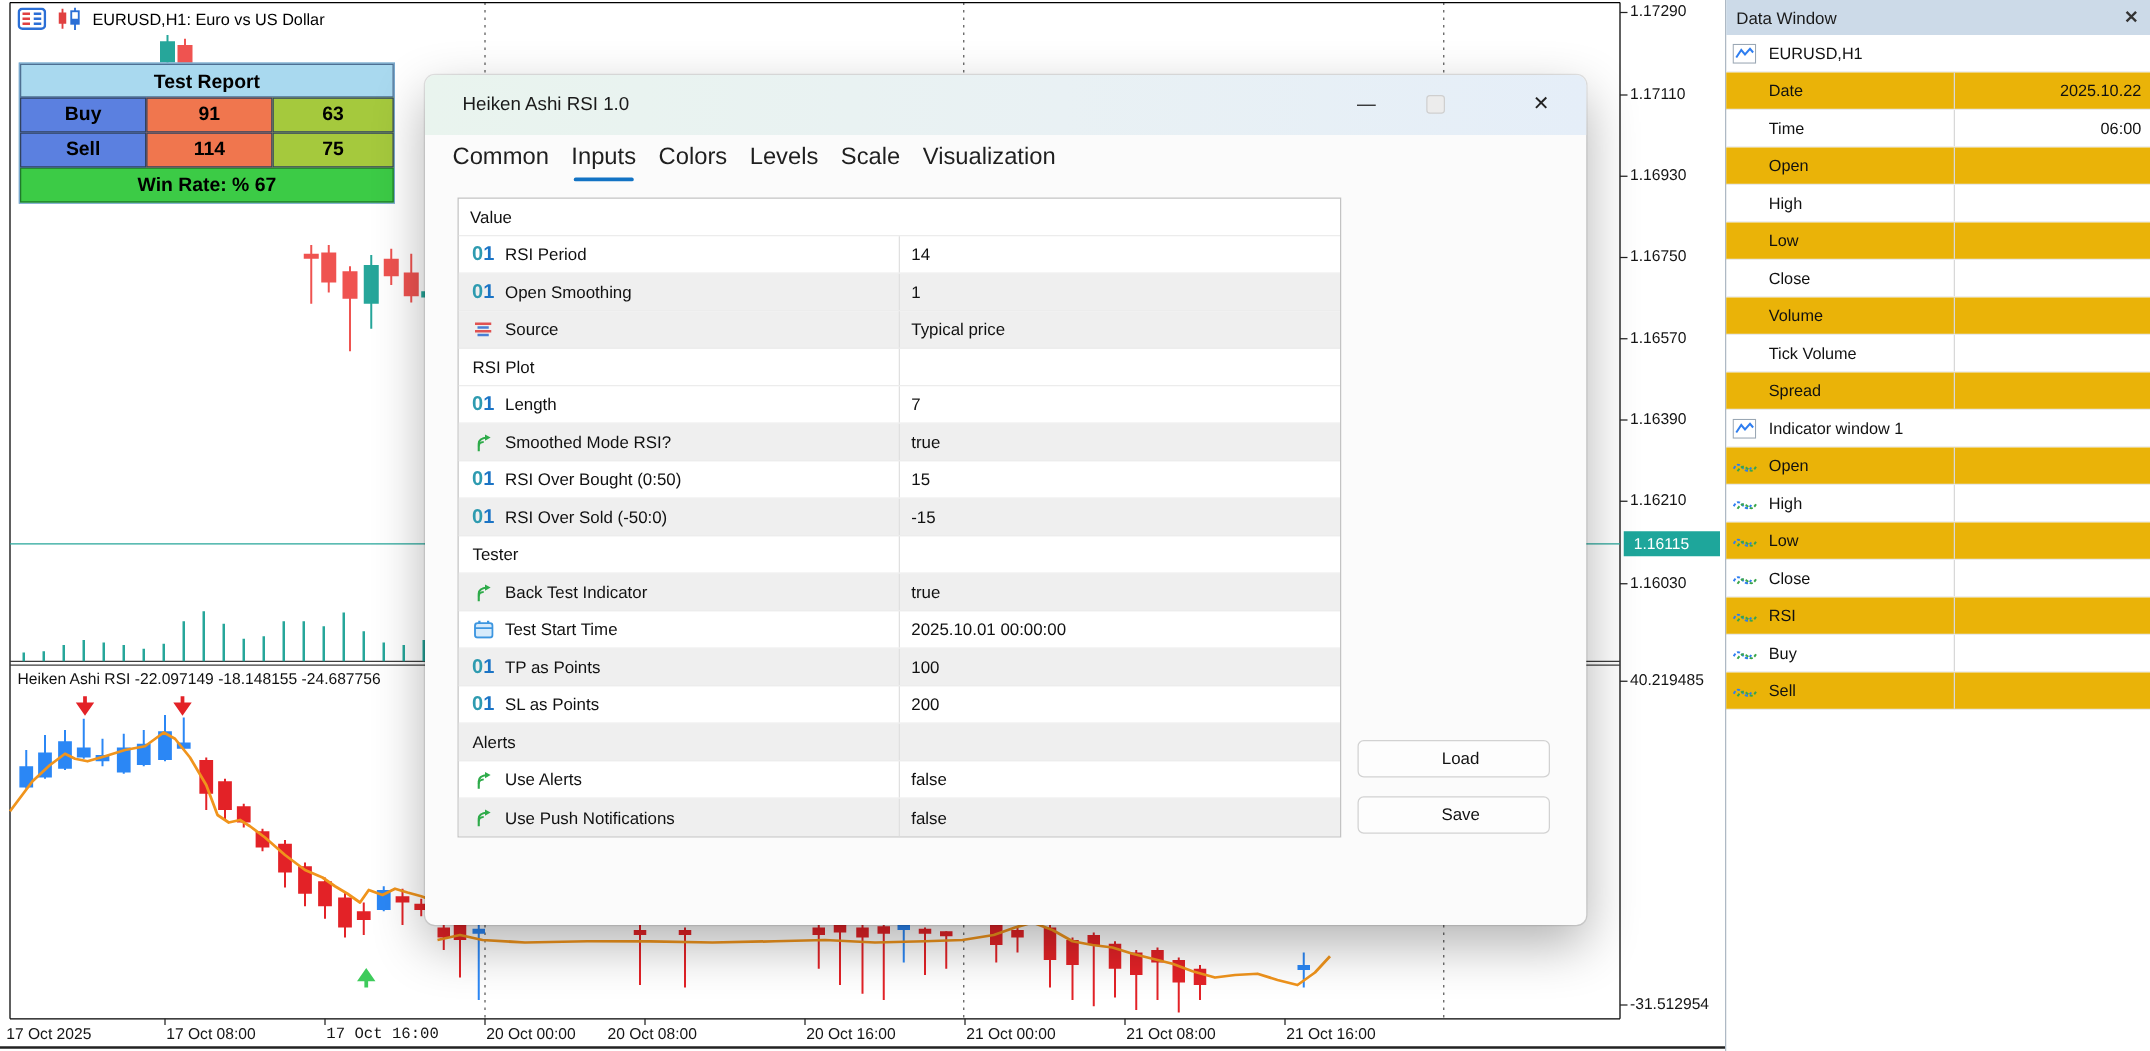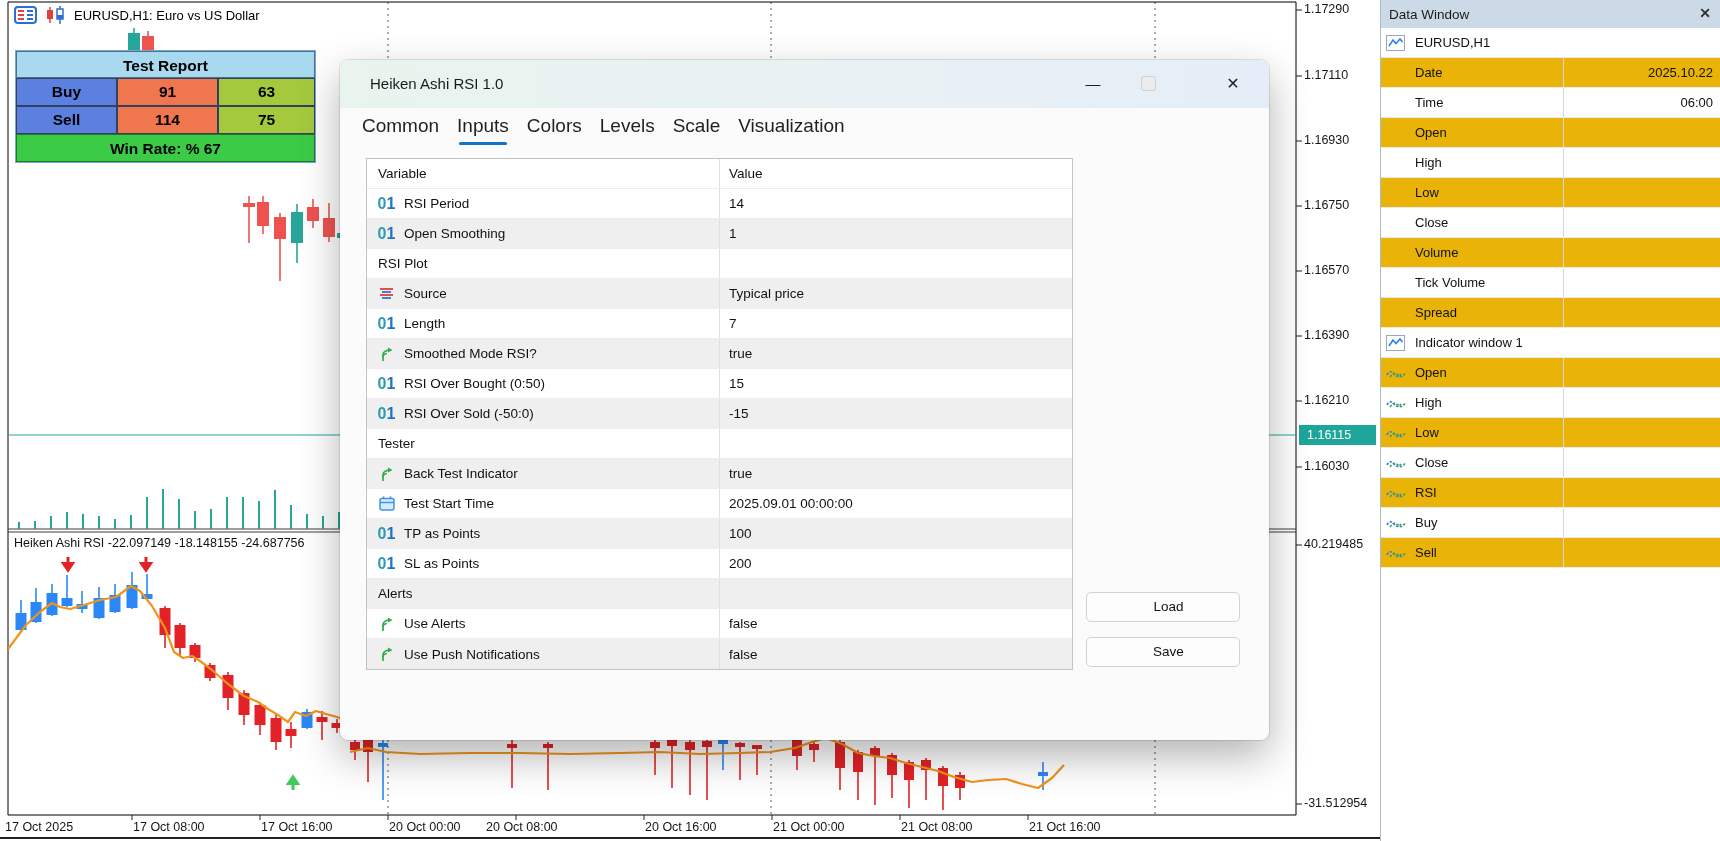--- a/index.html
+++ b/index.html
@@ -308,21 +308,21 @@
       <div class="axis-label" style="left: 8px; top: 328px;">1.16390</div>
       <div class="axis-label" style="left: 8px; top: 393px;">1.16210</div>
       <div class="axis-label" style="left: 8px; top: 459px;">1.16030</div>
       <div class="axis-label" style="left: 8px; top: 537px;">40.219485</div>
       <div class="axis-label" style="left: 8px; top: 796px;">-31.512954</div>
     </div>
   <div id="price-badge" class="abs">1.16115</div>
   <div id="time-axis" class="abs" style="left:0;top:815px;width:1296px;height:24px;">
       <div class="time-label" style="left: 5px; top: 5px;">17 Oct 2025</div>
       <div class="time-label" style="left: 133px; top: 5px;">17 Oct 08:00</div>
-      <div class="time-label" style="left: 261px; top: 5px;">17 Oct 16:00</div>
+      <div class="time-label" style="left: 261px; top: 5px; font-family: Liberation Mono, monospace;">17 Oct 16:00</div>
       <div class="time-label" style="left: 389px; top: 5px;">20 Oct 00:00</div>
       <div class="time-label" style="left: 486px; top: 5px;">20 Oct 08:00</div>
       <div class="time-label" style="left: 645px; top: 5px;">20 Oct 16:00</div>
       <div class="time-label" style="left: 773px; top: 5px;">21 Oct 00:00</div>
       <div class="time-label" style="left: 901px; top: 5px;">21 Oct 08:00</div>
       <div class="time-label" style="left: 1029px; top: 5px;">21 Oct 16:00</div>
     </div>
 </div>
 
 <div id="dialog" class="abs">
@@ -337,64 +337,63 @@
       <div class="tab">Common</div>
       <div class="tab active">Inputs</div>
       <div class="tab">Colors</div>
       <div class="tab">Levels</div>
       <div class="tab">Scale</div>
       <div class="tab">Visualization</div>
     </div>
 
   <div id="dlg-table" class="abs">
     <div class="dlg-row">
-      <div class="dlg-label">Variable</div>
       <div class="dlg-value">Value</div>
     </div>
     <div id="dlg-rows">
         <div class="dlg-row">
           <div class="dlg-label">
             <span class="ico">
               <span class="num-ico"><span style="color:#2e9bb0">0</span><span style="color:#1b74c5">1</span></span>
             </span>
             <span>RSI Period</span>
           </div>
           <div class="dlg-value">14</div>
         </div>
         <div class="dlg-row shade">
           <div class="dlg-label">
             <span class="ico">
               <span class="num-ico"><span style="color:#2e9bb0">0</span><span style="color:#1b74c5">1</span></span>
             </span>
             <span>Open Smoothing</span>
           </div>
           <div class="dlg-value">1</div>
-        </div>
-        <div class="dlg-row">
-          <div class="dlg-label">
-            <span>RSI Plot</span>
-          </div>
-          <div class="dlg-value"></div>
         </div>
         <div class="dlg-row shade">
           <div class="dlg-label">
             <span class="ico">
               <svg width="15" height="13">
       <rect x="1" y="1" width="13" height="2" fill="#e05252"></rect>
                 <rect x="3" y="4" width="9" height="2" fill="#4a7fd4"></rect>
       <rect x="1" y="7" width="13" height="2" fill="#e05252"></rect>
                 <rect x="3" y="10" width="9" height="2" fill="#4a7fd4"></rect>
               </svg>
             </span>
             <span>Source</span>
           </div>
           <div class="dlg-value">Typical price</div>
         </div>
         <div class="dlg-row">
           <div class="dlg-label">
+            <span>RSI Plot</span>
+          </div>
+          <div class="dlg-value"></div>
+        </div>
+        <div class="dlg-row">
+          <div class="dlg-label">
             <span class="ico">
               <span class="num-ico"><span style="color:#2e9bb0">0</span><span style="color:#1b74c5">1</span></span>
             </span>
             <span>Length</span>
           </div>
           <div class="dlg-value">7</div>
         </div>
         <div class="dlg-row shade">
           <div class="dlg-label">
             <span class="ico">
@@ -450,21 +449,21 @@
             <span class="ico">
               <svg width="16" height="15">
       <rect x="1" y="2.5" width="14" height="11.5" rx="2" fill="#d7ebfb" stroke="#3d96e0" stroke-width="1.5"></rect>
       <line x1="1" y1="6.5" x2="15" y2="6.5" stroke="#3d96e0" stroke-width="1.5"></line>
       <line x1="4.5" y1="0.5" x2="4.5" y2="3" stroke="#3d96e0" stroke-width="1.8"></line>
       <line x1="11.5" y1="0.5" x2="11.5" y2="3" stroke="#3d96e0" stroke-width="1.8"></line>
               </svg>
             </span>
             <span>Test Start Time</span>
           </div>
-          <div class="dlg-value">2025.09.01 00:00:00</div>
+          <div class="dlg-value">2025.10.01 00:00:00</div>
         </div>
         <div class="dlg-row shade">
           <div class="dlg-label">
             <span class="ico">
               <span class="num-ico"><span style="color:#2e9bb0">0</span><span style="color:#1b74c5">1</span></span>
             </span>
             <span>TP as Points</span>
           </div>
           <div class="dlg-value">100</div>
         </div>

